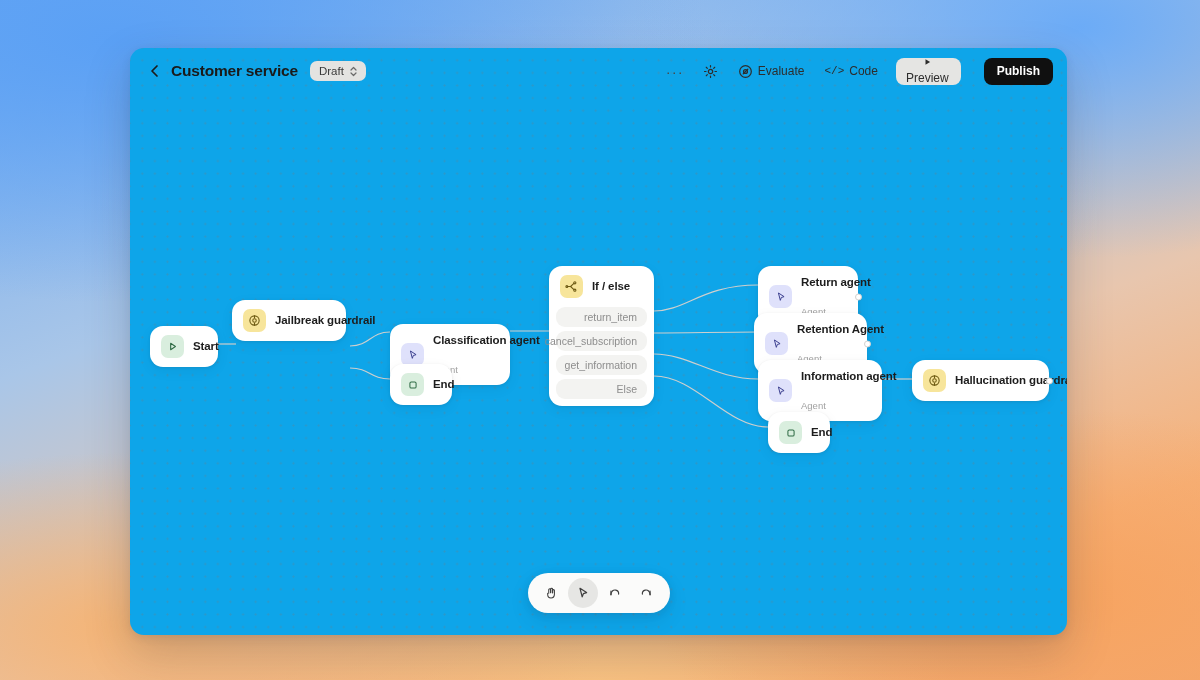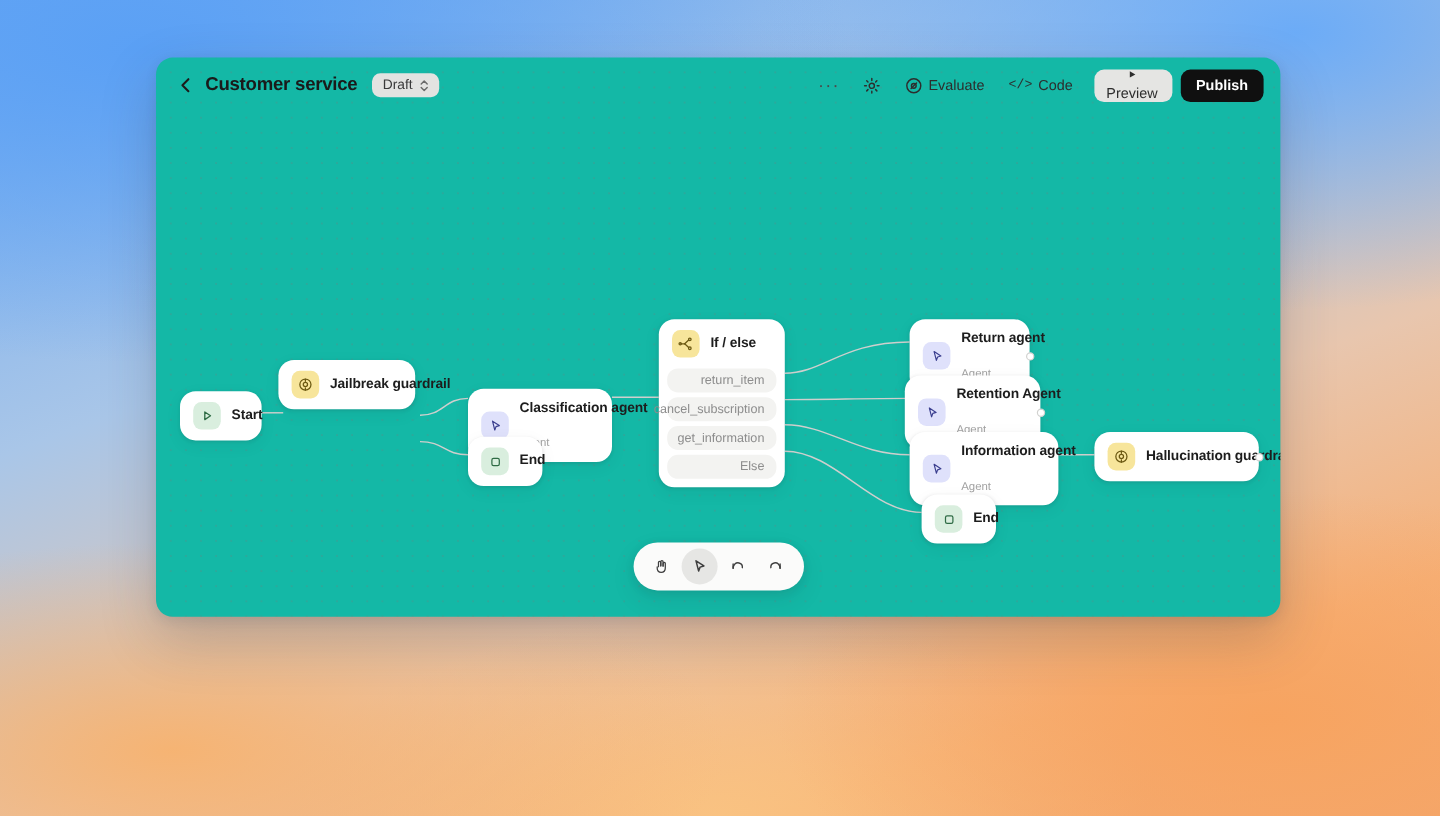--- a/index.html
+++ b/index.html
@@ -16,22 +16,22 @@
       radial-gradient(ellipse 50% 42% at 50% 100%, rgba(250,196,130,0.9) 0%, rgba(250,196,130,0) 60%),
       radial-gradient(ellipse 70% 55% at 10% 6%, rgba(90,160,245,0.98) 0%, rgba(90,160,245,0) 70%),
       radial-gradient(ellipse 55% 50% at 90% 4%, rgba(104,170,248,0.95) 0%, rgba(104,170,248,0) 68%),
       radial-gradient(ellipse 60% 40% at 50% 30%, rgba(182,206,242,0.85) 0%, rgba(182,206,242,0) 70%),
       linear-gradient(160deg, #6aa8f2 0%, #a9c6e8 34%, #e8c6ae 62%, #f6b179 82%, #f3a76e 100%);
   }
 
   
   .window {
     position: absolute; left: 130px; top: 48px;
-    width: 937px; height: 466px;
-    background: #14b8a6;
+    width: 937px; height: 587px;
+    background: #0ea5e9;
     border-radius: 14px;
     box-shadow: 0 18px 46px rgba(40,50,70,0.22), 0 3px 10px rgba(40,50,70,0.10);
     overflow: hidden;
     padding-left: 32px;
   }
   .canvas-dots {
     position: absolute; inset: 0;
     background-image: radial-gradient(circle, rgba(120,120,120,0.24) 1px, transparent 1.2px);
     background-size: 12.6px 12.6px;
     background-position: 6px 6px;
@@ -72,21 +72,21 @@
     font-family: "Liberation Sans", sans-serif;
   }
   .dots-btn { font-size: 15px; letter-spacing: 1px; padding: 0 7px; color: #4a4a4a; }
   .preview-btn {
     background: #e5e5e3; border-radius: 8px; height: 27px;
     padding: 0 12px 0 10px; margin-left: 6px; flex-direction: column;
   }
   .publish-btn {
     background: #101010; color: #fff; border-radius: 8px;
     height: 27px; padding: 0 13px; font-weight: 600; font-size: 12px;
-    margin-left: 3px;
+    margin-left: 19px;
   }
   .code-glyph { font-family: "Liberation Mono", monospace; font-size: 11px; }
 
   
   .graph { position: absolute; inset: 0; z-index: 10; }
   .edges { position: absolute; inset: 0; z-index: 5; pointer-events: none; }
 
   .node {
     position: absolute;
     background: #fff;

